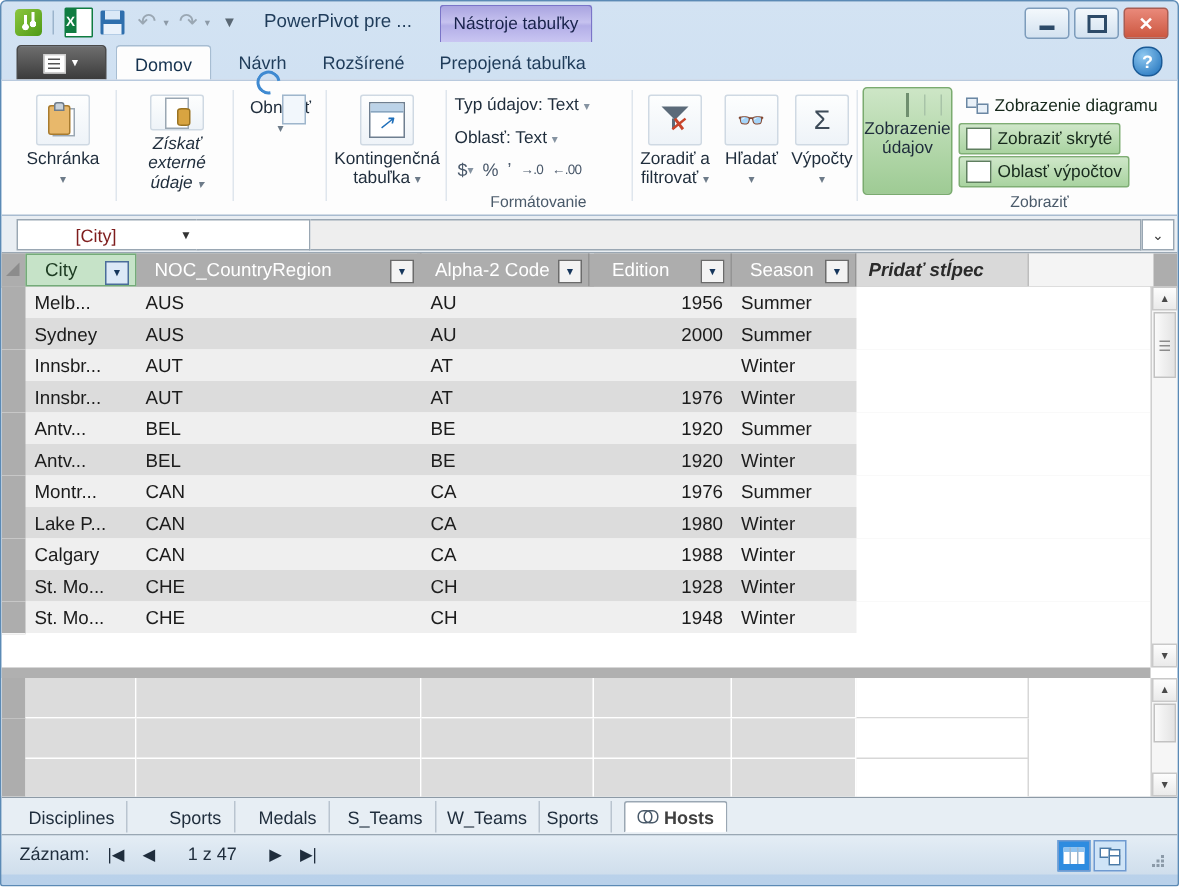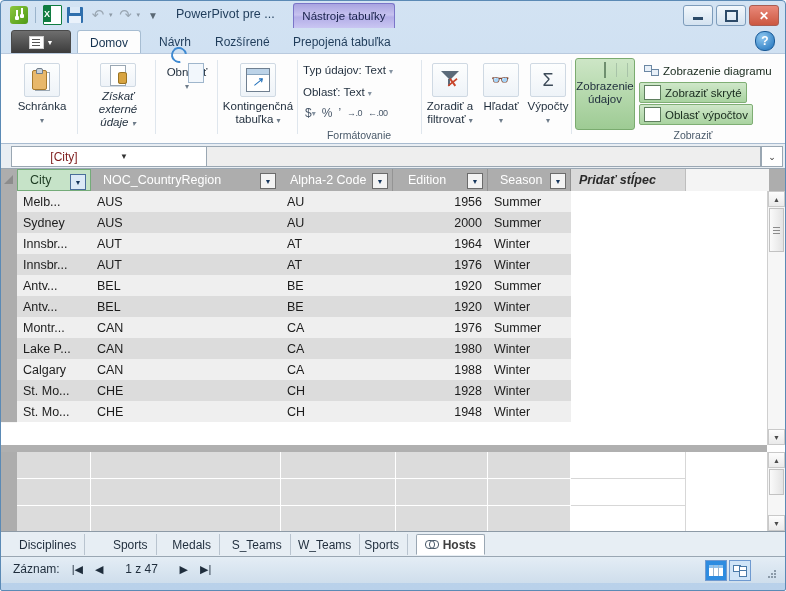--- a/index.html
+++ b/index.html
@@ -480,21 +480,20 @@
           <div class="cell" style="left: 280px; width: 115px;">AU</div>
           <div class="cell num" style="left: 395px; width: 92px;">2000</div>
           <div class="cell" style="left: 487px; width: 83px;">Summer</div>
           <div class="cell blankw" style="left: 570px; width: 198px;"></div>
         </div>
         <div class="grow odd">
           <div class="rowhdr"></div>
           <div class="cell" style="left: 16px; width: 74px;">Innsbr...</div>
           <div class="cell" style="left: 90px; width: 190px;">AUT</div>
           <div class="cell" style="left: 280px; width: 115px;">AT</div>
-          <div class="cell num" style="left: 395px; width: 92px;">1964</div>
           <div class="cell" style="left: 487px; width: 83px;">Winter</div>
           <div class="cell blankw" style="left: 570px; width: 198px;"></div>
         </div>
         <div class="grow even">
           <div class="rowhdr"></div>
           <div class="cell" style="left: 16px; width: 74px;">Innsbr...</div>
           <div class="cell" style="left: 90px; width: 190px;">AUT</div>
           <div class="cell" style="left: 280px; width: 115px;">AT</div>
           <div class="cell num" style="left: 395px; width: 92px;">1976</div>
           <div class="cell" style="left: 487px; width: 83px;">Winter</div>

